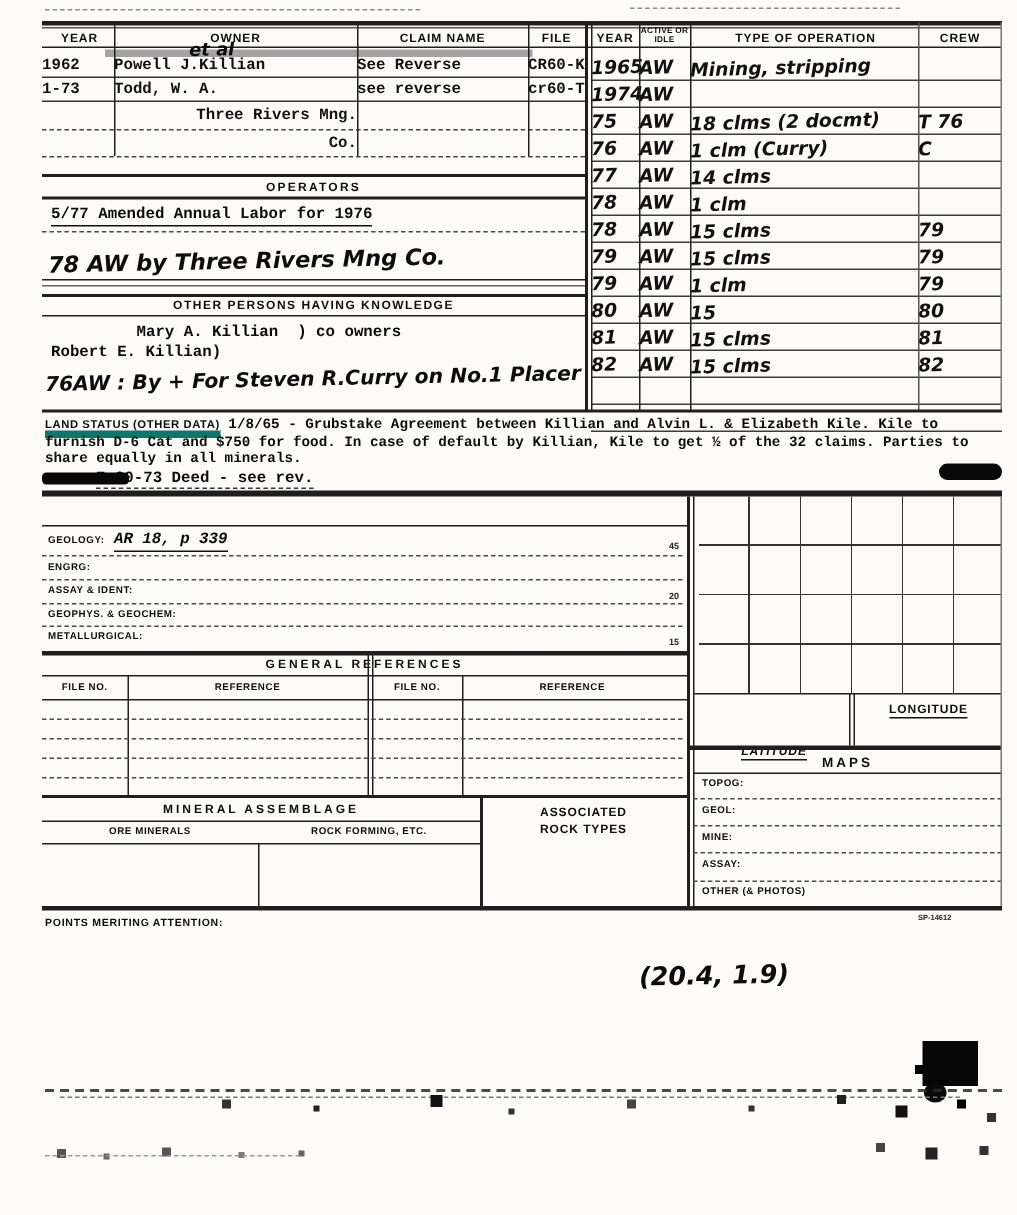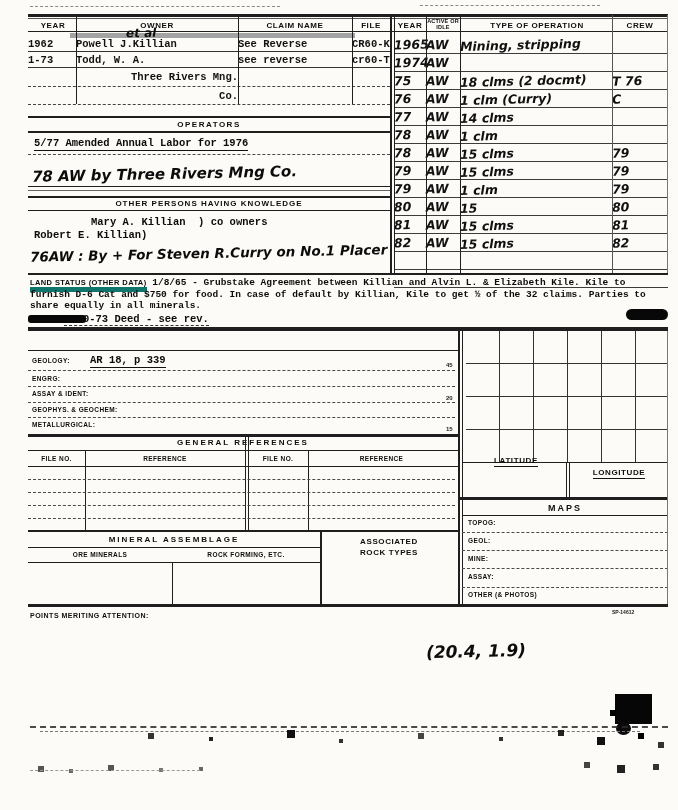--- a/index.html
+++ b/index.html
@@ -190,21 +190,21 @@
   </div>
   <div class="typed" style="left:64px;top:313px;border-bottom:1px dashed #333;">7-20-73 Deed - see rev.</div>
   <div class="blob" style="left:28px;top:315px;width:58px;height:8px;"></div>
   <div class="blob" style="left:626px;top:309px;width:42px;height:11px;border-radius:6px;"></div>
 
   <div class="hl" style="left:28px;top:327px;width:640px;height:4px;"></div>
 
   <div class="hl" style="left:28px;top:350px;width:430px;"></div>
 
   <div class="hdr-sm" style="left:32px;top:357px;">GEOLOGY:</div>
-  <div class="typed ul" style="left:90px;top:354px;">AR 18, p 339</div>
+  <div class="typed ul" style="left:76px;top:354px;font-style:italic;">AR 18, p 339</div>
   <div class="tinynum" style="left:446px;top:362px;">45</div>
   <div class="dash" style="left:28px;top:370px;width:427px;"></div>
 
   <div class="hdr-sm" style="left:32px;top:375px;">ENGRG:</div>
   <div class="dash" style="left:28px;top:386px;width:427px;"></div>
 
   <div class="hdr-sm" style="left:32px;top:390px;">ASSAY &amp; IDENT:</div>
   <div class="tinynum" style="left:446px;top:395px;">20</div>
   <div class="dash" style="left:28px;top:402px;width:427px;"></div>
 
@@ -240,21 +240,21 @@
   <div class="hdr" style="left:320px;top:537px;width:138px;">ASSOCIATED</div>
   <div class="hdr" style="left:320px;top:548px;width:138px;">ROCK TYPES</div>
   <div class="vl" style="left:172px;top:562px;height:42px;"></div>
   <div class="vl" style="left:320px;top:532px;height:72px;width:2px;"></div>
   <div class="vl" style="left:458px;top:331px;height:274px;width:2px;"></div>
   <div class="vl" style="left:462px;top:331px;height:274px;"></div>
 
   <div class="grid-blank"></div>
   <div class="hl" style="left:462px;top:462px;width:206px;"></div>
 
-  <div class="hdr" style="left:466px;top:456px;width:100px;">
+  <div class="hdr" style="left:466px;top:496px;width:100px;font-style:italic;">
     <span class="ul">LATITUDE</span>
   </div>
   <div class="hdr" style="left:570px;top:468px;width:98px;">
     <span class="ul">LONGITUDE</span>
   </div>
   <div class="vl" style="left:566px;top:462px;height:35px;"></div>
   <div class="vl" style="left:569px;top:462px;height:35px;"></div>
   <div class="hl" style="left:458px;top:497px;width:210px;height:3px;"></div>
 
   <div class="hdr" style="left:462px;top:503px;width:206px;font-size:9px;letter-spacing:2px;">MAPS</div>

